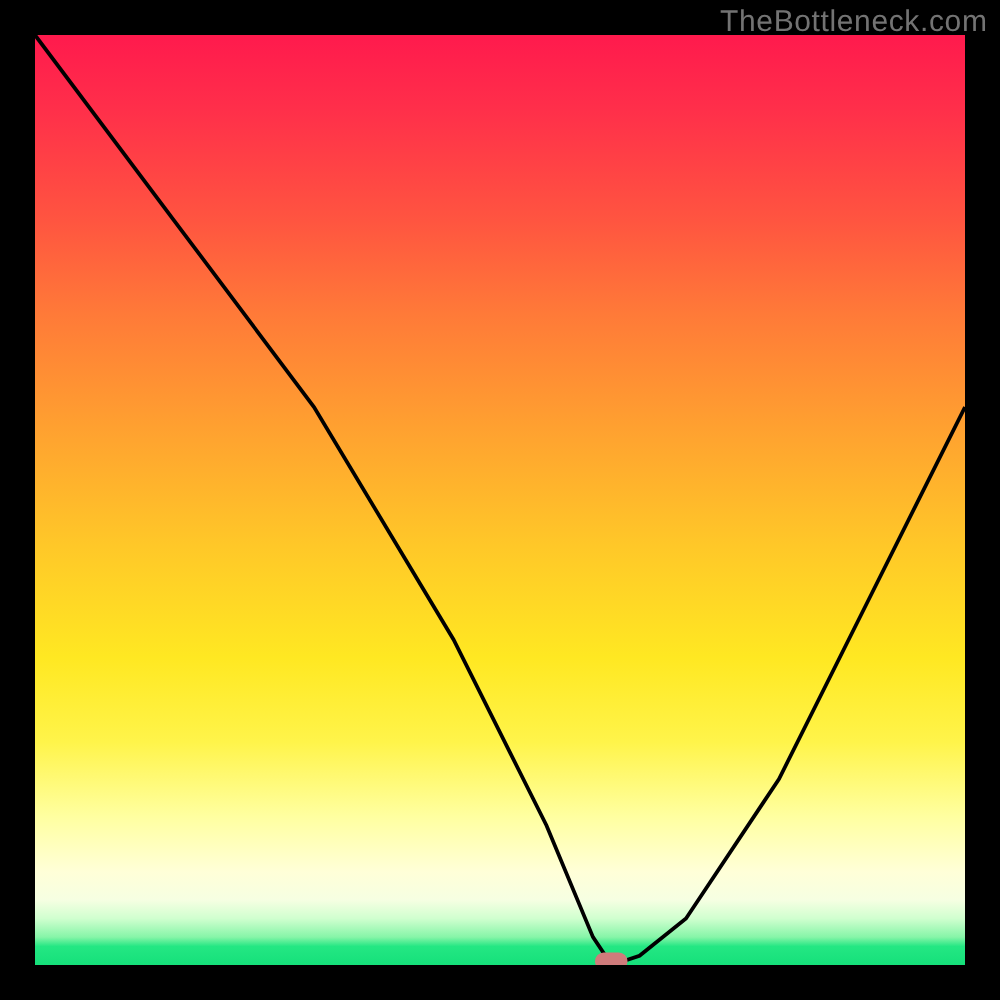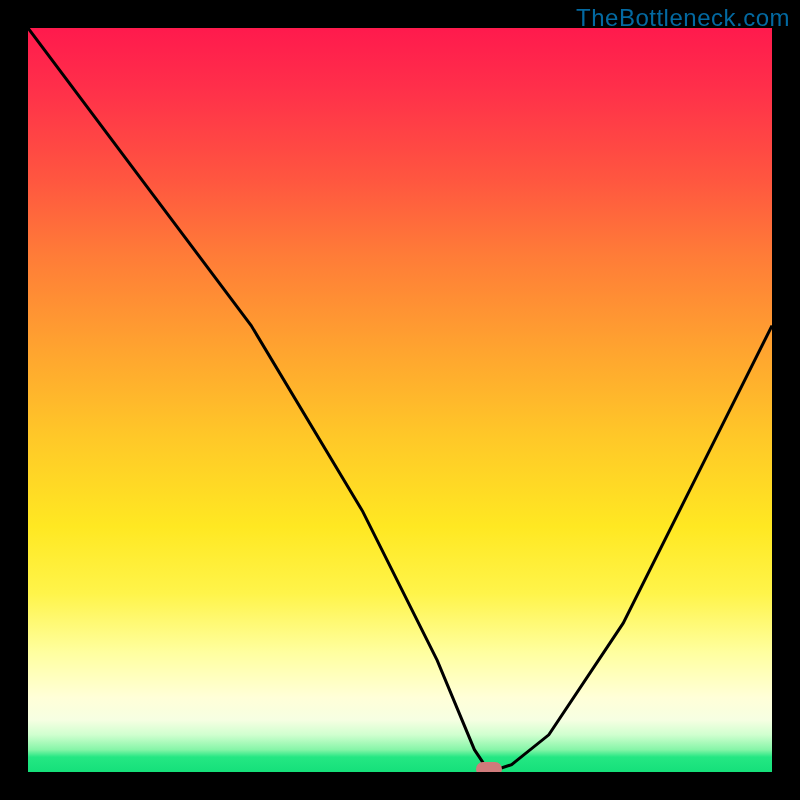--- a/index.html
+++ b/index.html
@@ -14,21 +14,21 @@
   .frame {
     position: relative;
     width: 800px;
     height: 800px;
     background: #000;
   }
   .watermark {
     position: absolute;
     top: 4px;
     right: 10px;
-    color: #0369a1;
+    color: #737373;
     font-size: 24px;
     letter-spacing: 0.5px;
     z-index: 30;
     margin-left: 44px;
   }
   .plot {
     position: absolute;
     left: 28px;
     top: 28px;
     width: 744px;

